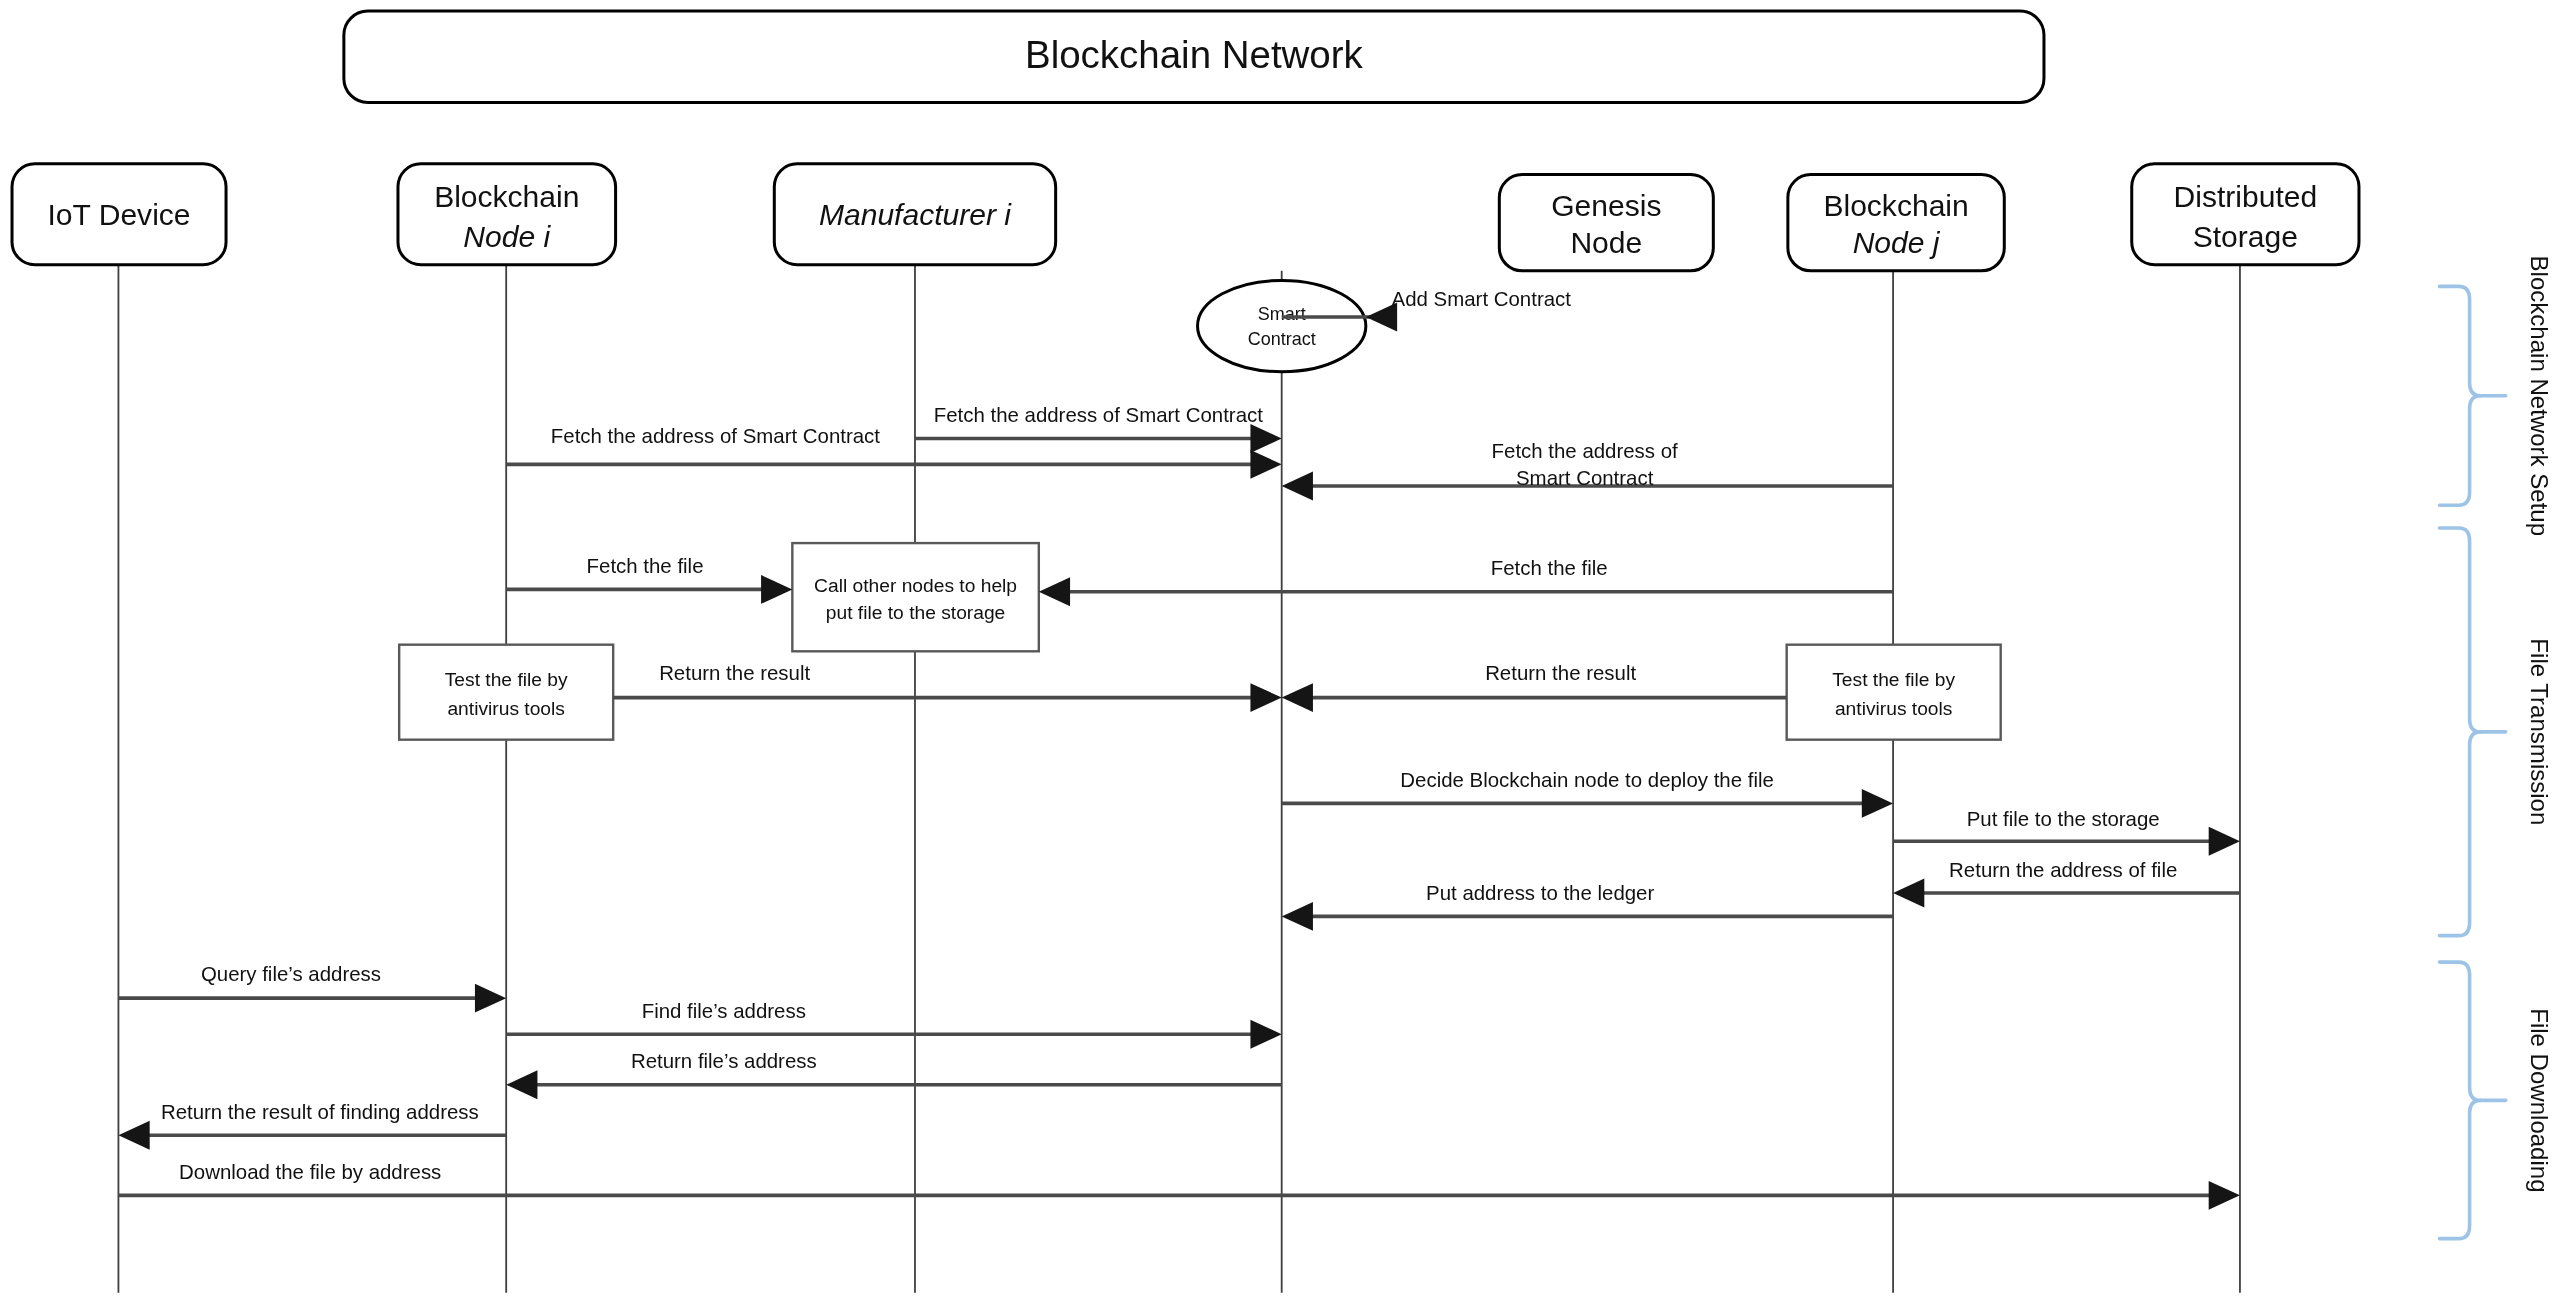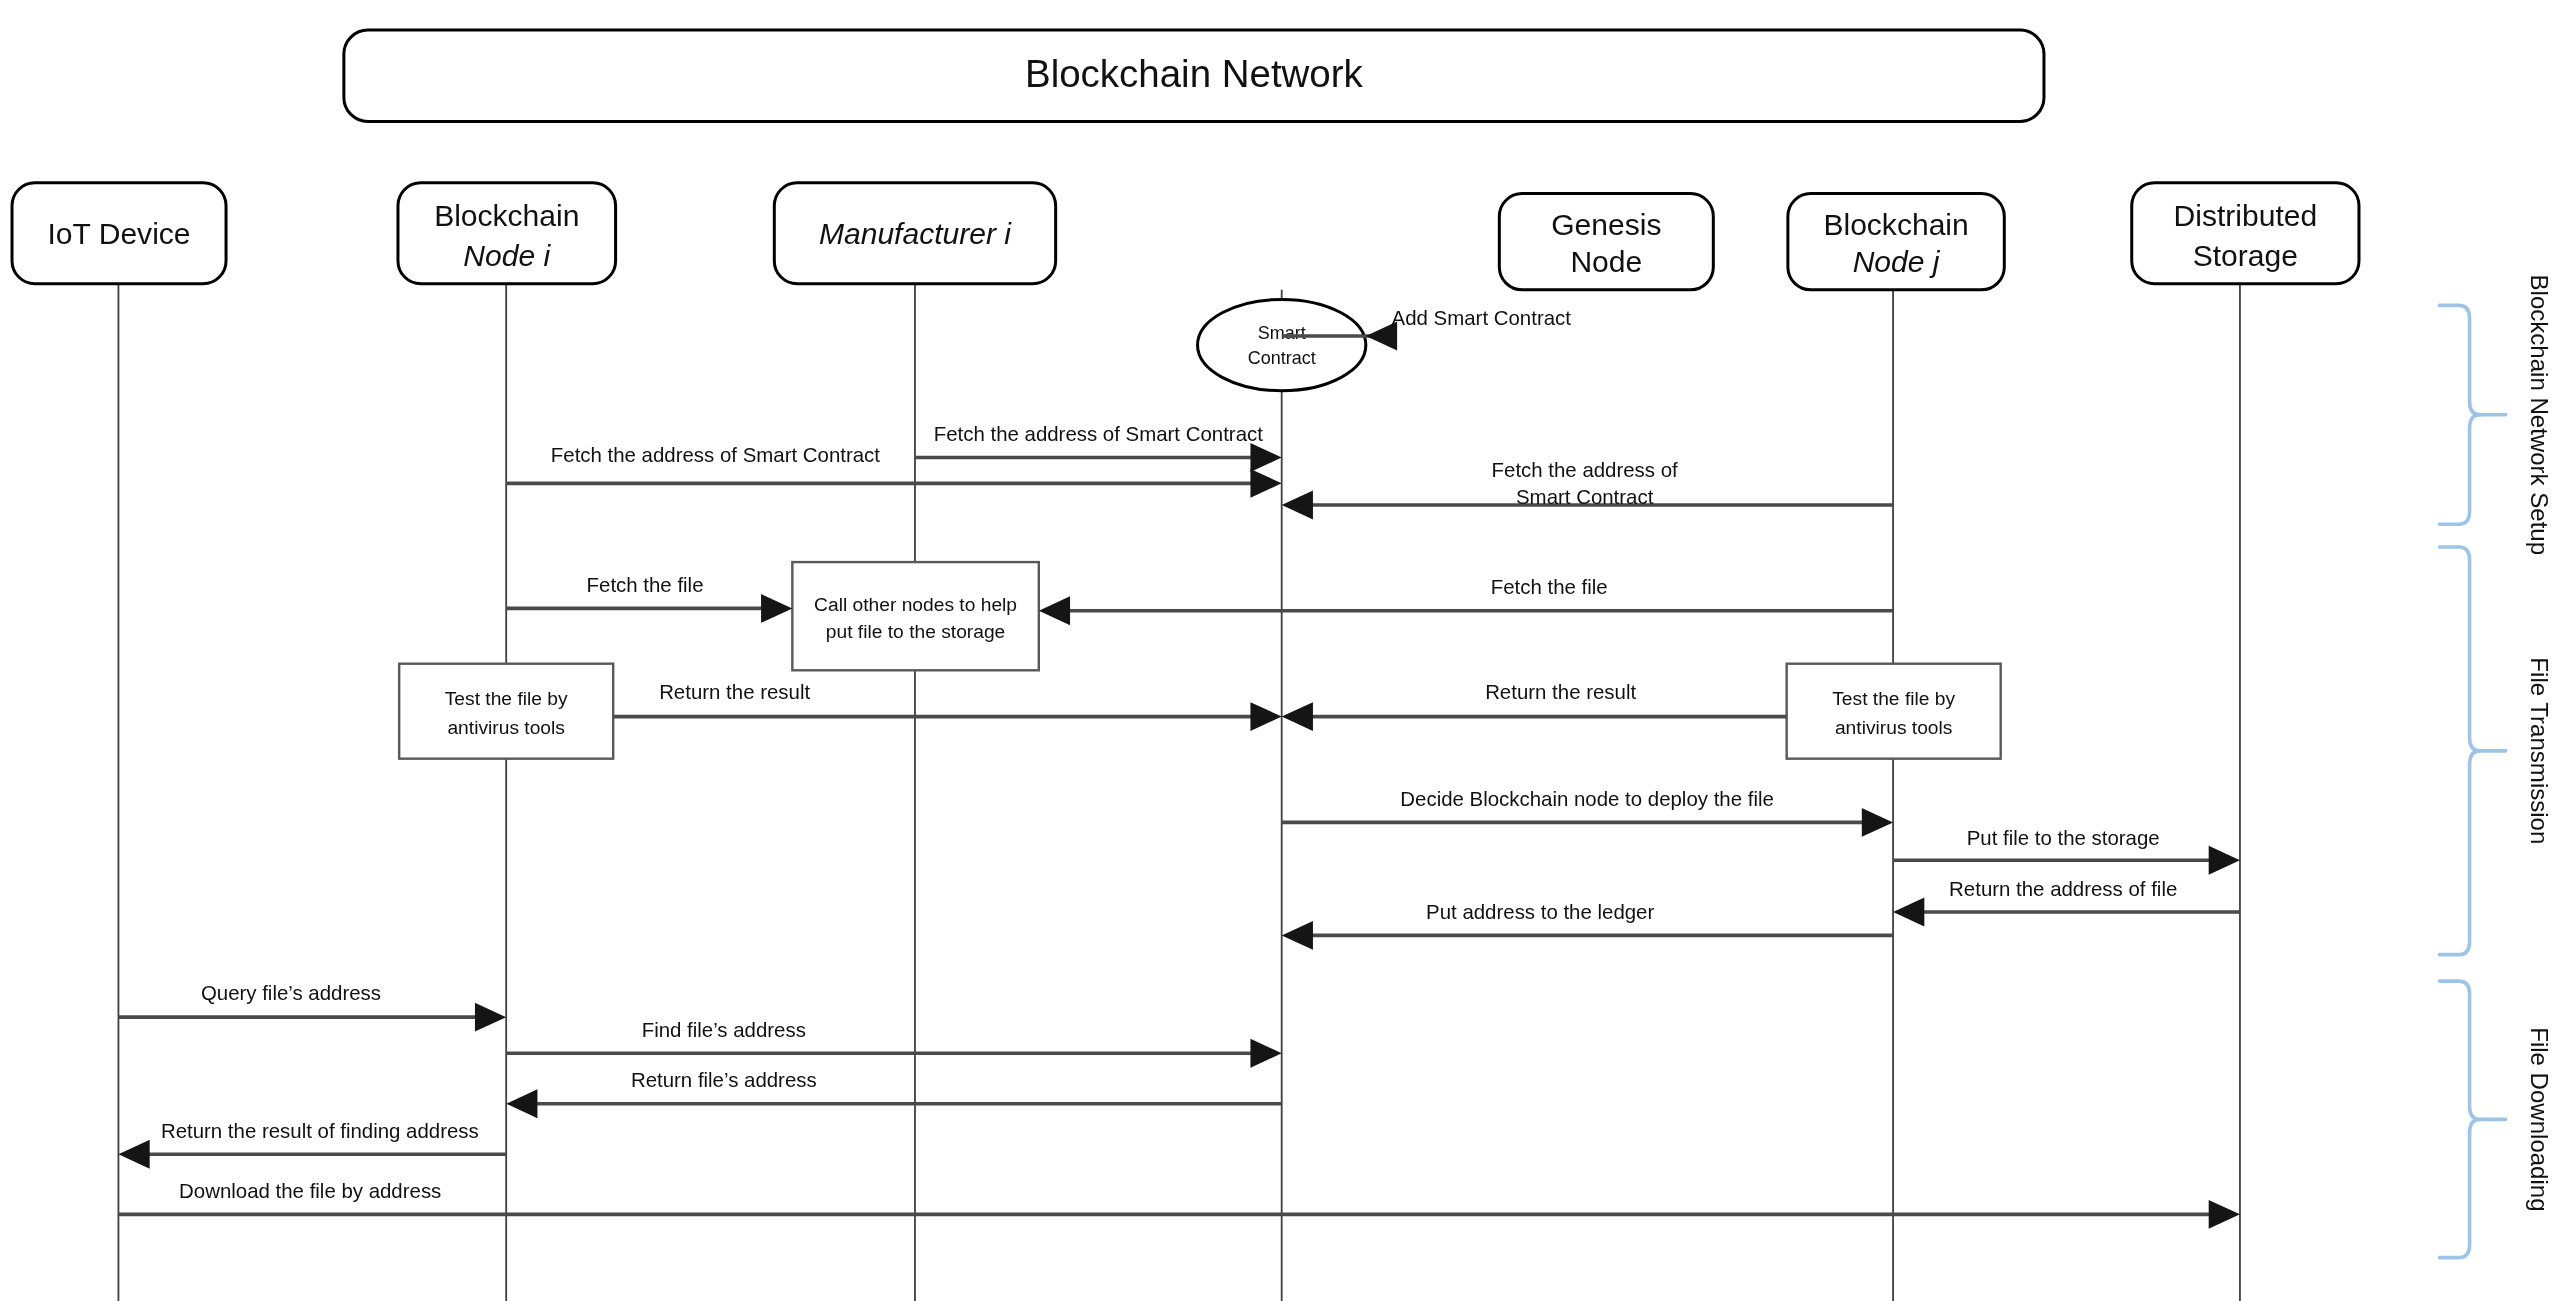--- a/index.html
+++ b/index.html
@@ -11,21 +11,20 @@
   body {
     width: 2576px;
     height: 1302px;
     font-family: "Liberation Sans", sans-serif;
     overflow: hidden;
   }
   #diagram-root {
     position: relative;
     width: 2576px;
     height: 1108px;
-    margin-top: 19px;
   }
   svg#seq-svg {
     position: absolute;
     top: 0;
     left: 0;
     width: 2576px;
     height: 1302px;
     display: block;
   }
   .box-shape {

